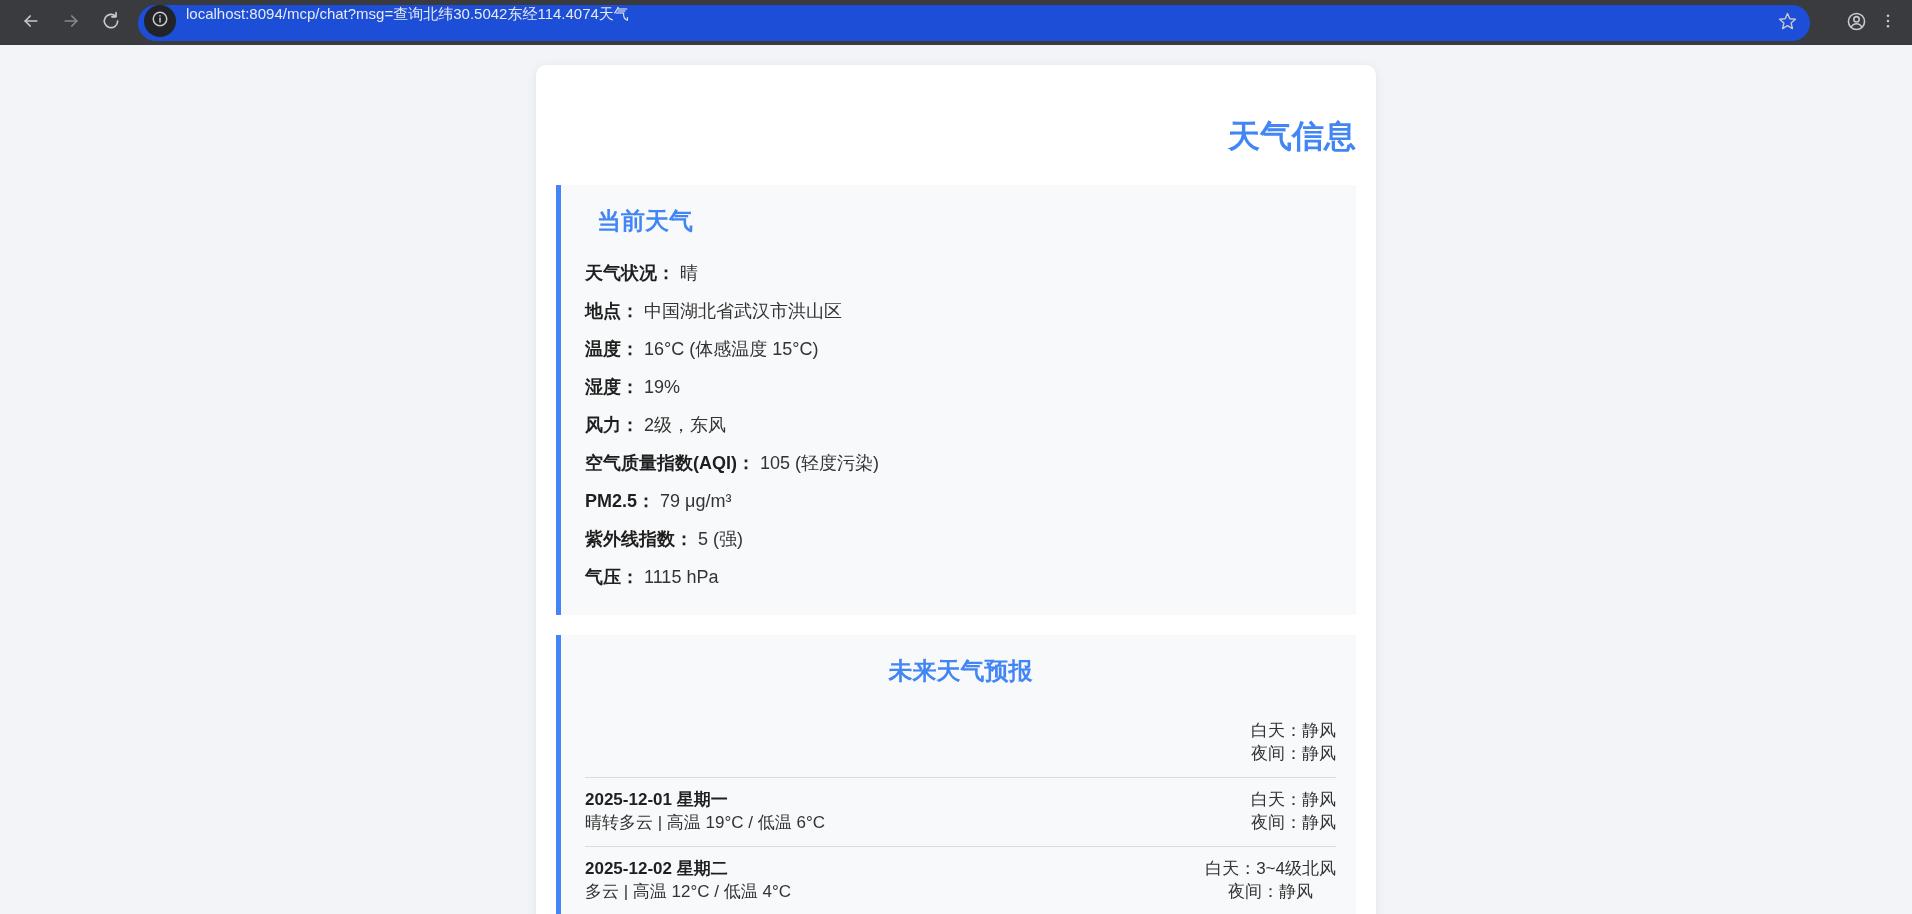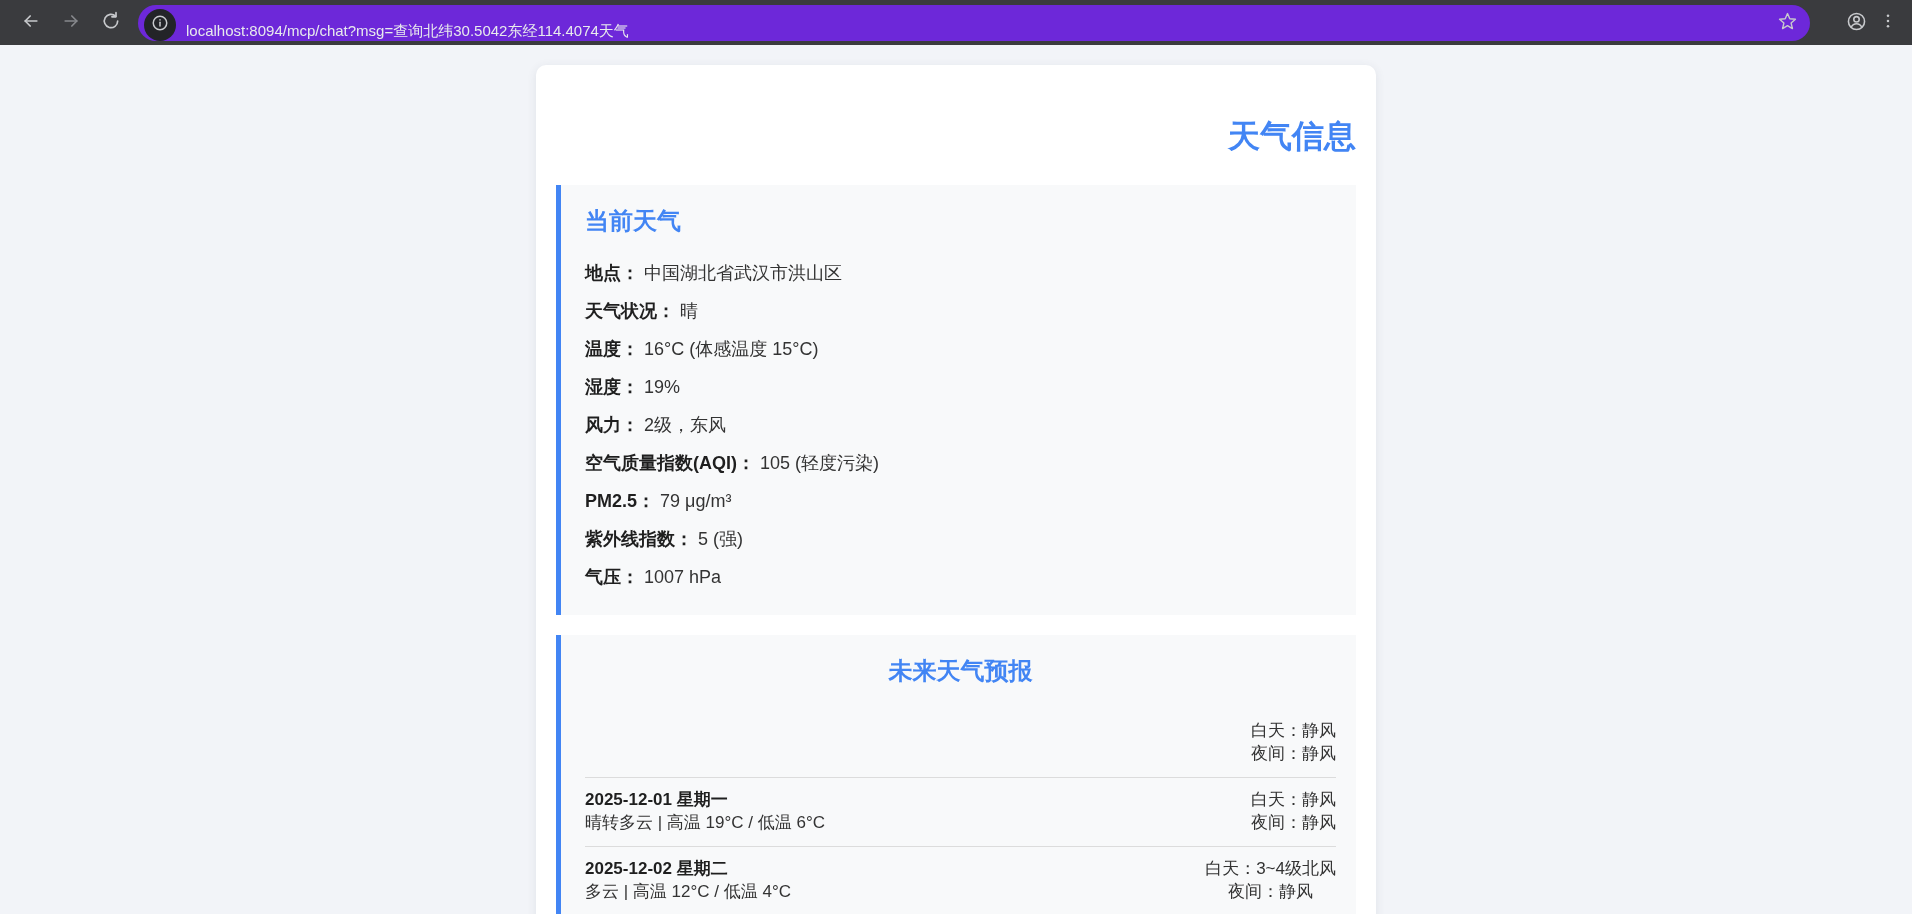--- a/index.html
+++ b/index.html
@@ -17,21 +17,21 @@
     display: flex; align-items: center; justify-content: center;
     border-radius: 50%; cursor: pointer; flex: 0 0 auto;
   }
   .nav-btn svg { width: 20px; height: 20px; }
   .nav-back { margin-left: 14px; }
   .nav-fwd  { margin-left: 6px; }
   .nav-refresh { margin-left: 6px; }
   .omnibox {
     position: relative; margin-left: 10px;
     width: 1672px; height: 36px; border-radius: 18px;
-    background: #6d28d9; display: flex; align-items: flex-end;
+    background: #1d4ed8; display: flex; align-items: flex-start;
   }
   .site-info {
     width: 32px; height: 32px; margin-left: 6px; border-radius: 50%;
     background: #232428; display: flex; align-items: center; justify-content: center;
     border: none; cursor: pointer; flex: 0 0 auto;
   }
   .site-info svg { width: 18px; height: 18px; }
   .url-text {
     margin-left: 10px; color: #e8eaed; font-size: 15px; white-space: nowrap;
     overflow: hidden;
@@ -58,21 +58,21 @@
     padding: 20px 20px 60px;
   }
   h1.page-title {
     margin: 30px 0 26px; text-align: right;
     font-size: 32px; font-weight: bold; color: #4285f4;
   }
   .section {
     background: #f8f9fa; border-left: 5px solid #4285f4;
     padding: 20px 20px 24px 24px; margin-bottom: 20px;
   }
-  .section h2 { font-size: 24px; font-weight: bold; color: #4285f4; margin: 0 0 26px; }
+  .section h2 { font-size: 24px; font-weight: bold; color: #4285f4; margin: 0 12px 26px; }
   .field { font-size: 18px; line-height: 20px; margin: 0 0 18px; color: #333; }
   .field:last-child { margin-bottom: 4px; }
   .field .lbl { font-weight: bold; color: #1f1f1f; }
 
   .forecast-section h2 { margin-bottom: 22px; text-align: center; }
   .fc-item {
     display: flex; justify-content: space-between; align-items: flex-start;
     padding: 10px 0 12px; border-bottom: 1px solid #dcdcdc;
   }
   .fc-item:last-child { border-bottom: none; }
@@ -151,29 +151,29 @@
   </div>
 </div>
 
 <div class="viewport">
   <div class="card">
     <h1 class="page-title">天气信息</h1>
 
     <div class="section">
       <h2>当前天气</h2>
 
+      <p class="field"><span class="lbl">天气状况：</span> <span>晴</span></p>
       <p class="field"><span class="lbl">地点：</span> <span>中国湖北省武汉市洪山区</span></p>
-      <p class="field"><span class="lbl">天气状况：</span> <span>晴</span></p>
       <p class="field"><span class="lbl">温度：</span> <span>16°C (体感温度 15°C)</span></p>
       <p class="field"><span class="lbl">湿度：</span> <span>19%</span></p>
       <p class="field"><span class="lbl">风力：</span> <span>2级，东风</span></p>
       <p class="field"><span class="lbl">空气质量指数(AQI)：</span> <span>105 (轻度污染)</span></p>
       <p class="field"><span class="lbl">PM2.5：</span> <span>79 μg/m³</span></p>
       <p class="field"><span class="lbl">紫外线指数：</span> <span>5 (强)</span></p>
-      <p class="field"><span class="lbl">气压：</span> <span>1007 hPa</span></p>
+      <p class="field"><span class="lbl">气压：</span> <span>1115 hPa</span></p>
     </div>
 
     <div class="section forecast-section">
       <h2>未来天气预报</h2>
 
       <div class="fc-item">
         <div class="fc-right">
           <div>白天：静风</div>
           <div>夜间：静风</div>
         </div>

